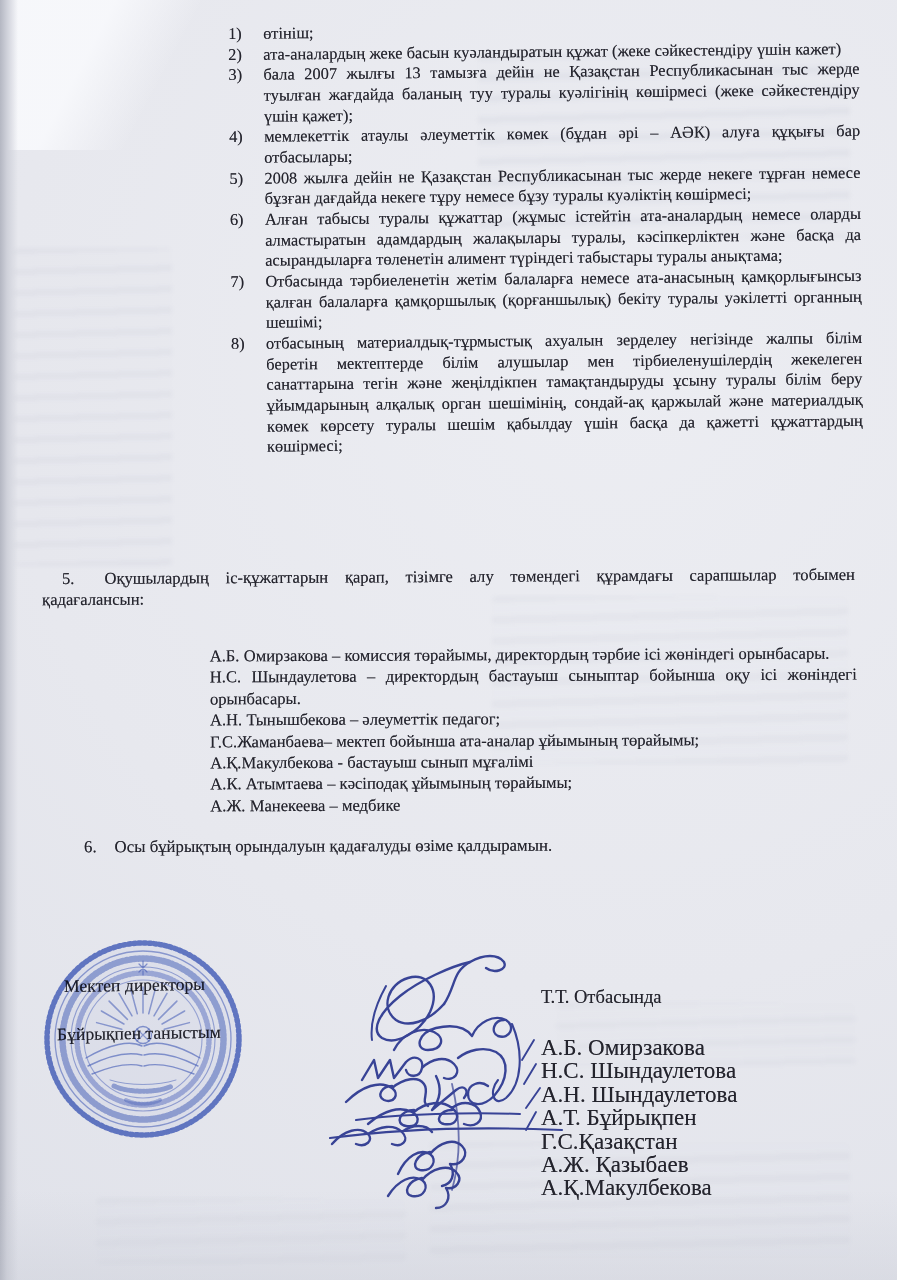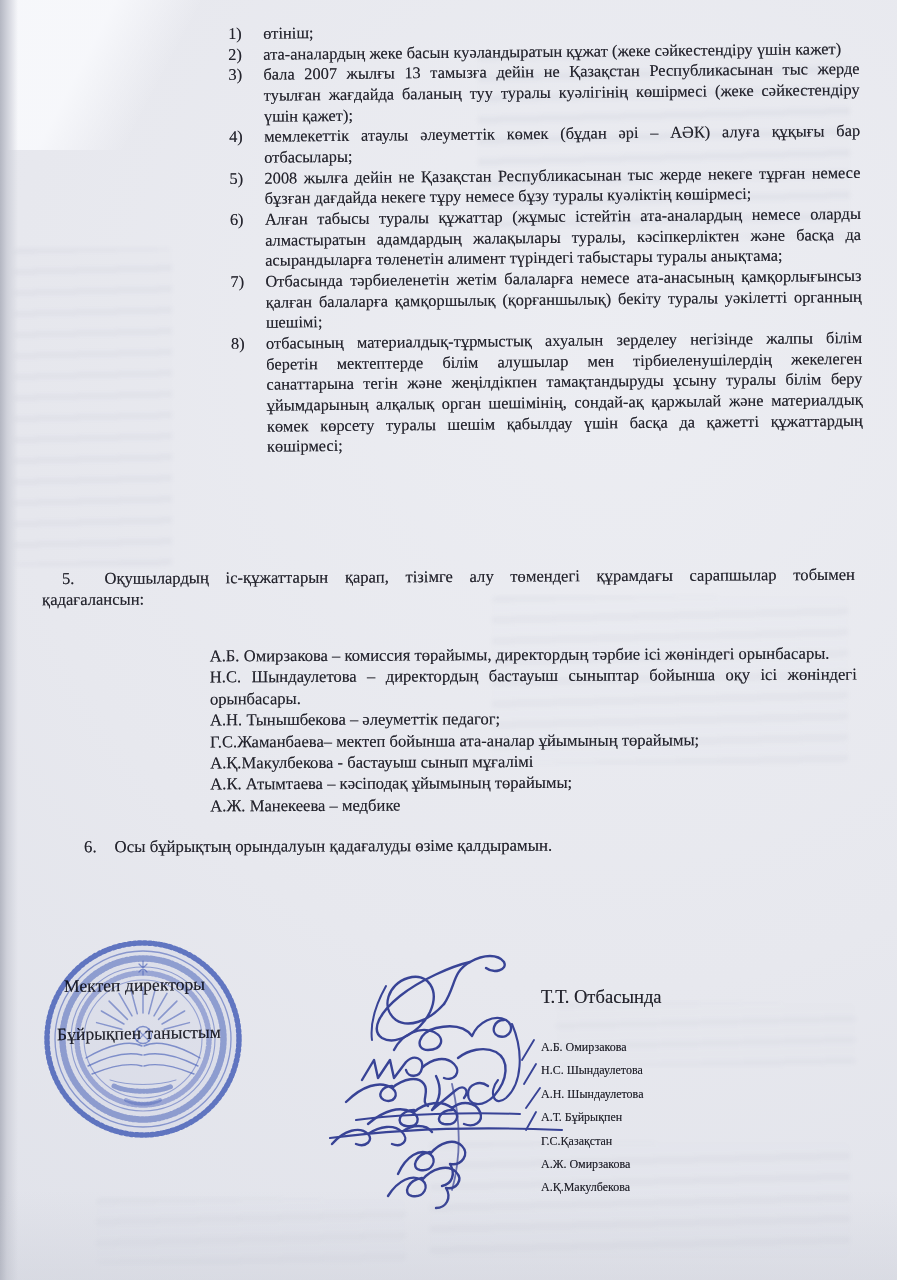--- a/index.html
+++ b/index.html
@@ -42,21 +42,21 @@
     transform:rotate(-.25deg);}
   .centry{text-align:justify;}
   .para6{left:84px;right:70px;top:836px;font-size:16.8px;transform:rotate(-.2deg);}
   .para6 .pnum{margin-right:18px;}
 
   .stamp-label{position:absolute;font-size:17.6px;white-space:nowrap;}
   .stamp-label.l1{left:64px;top:975px;transform:rotate(-.9deg);}
   .stamp-label.l2{left:57px;top:1023px;transform:rotate(-.9deg);}
 
   .director-name{position:absolute;left:541px;top:986px;font-size:18.6px;white-space:nowrap;}
-  .sig-names{position:absolute;left:541px;top:1036px;font-size:12px;line-height:23.4px;white-space:nowrap;}
+  .sig-names{position:absolute;left:541px;top:1036px;font-size:23px;line-height:23.4px;white-space:nowrap;}
 
   .stamp-svg{position:absolute;left:38px;top:934px;width:210px;height:210px;
     mix-blend-mode:multiply;opacity:.95;}
   .sig-svg{position:absolute;left:0;top:928px;width:897px;height:352px;mix-blend-mode:multiply;}
 </style>
 </head>
 <body>
 
 <div id="page">
   <div class="corner-sheen"></div>
@@ -167,18 +167,18 @@
   </svg>
 
   <div class="director-name inkt">Т.Т. Отбасында</div>
 
   <div class="sig-names inkt">
     <div>А.Б. Омирзакова</div>
     <div>Н.С. Шындаулетова</div>
     <div>А.Н. Шындаулетова</div>
     <div>А.Т. Бұйрықпен</div>
     <div>Г.С.Қазақстан</div>
-    <div>А.Ж. Омирзакова</div>
+    <div>А.Ж. Қазыбаев</div>
     <div>А.Қ.Макулбекова</div>
   </div>
 
   <div class="shade-bottom"></div>
 </div>
 
 </body></html>

